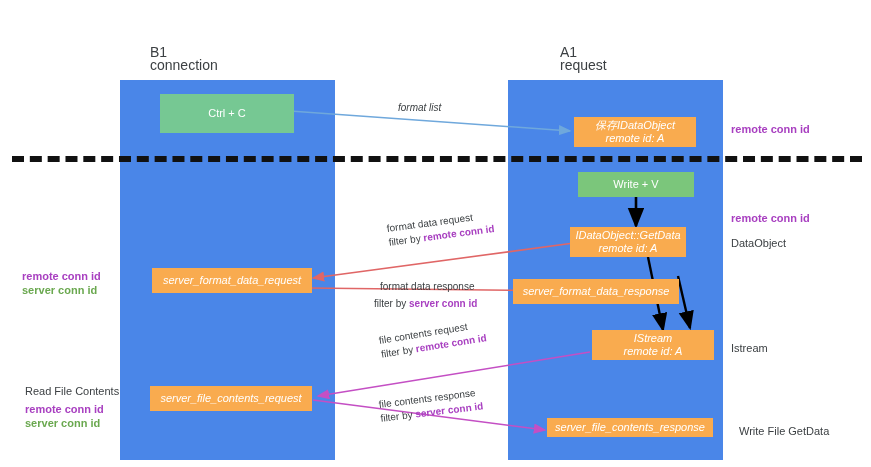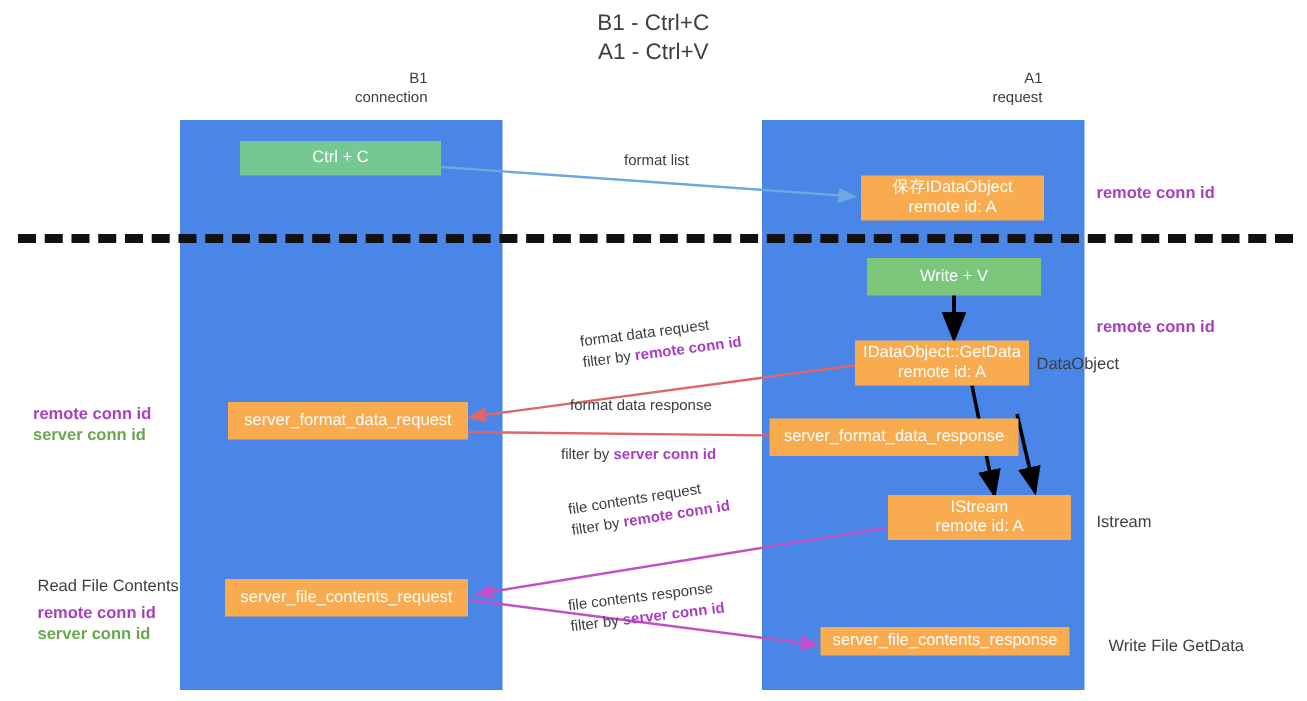--- a/index.html
+++ b/index.html
@@ -14,22 +14,22 @@
 
   
   .title{
     position:absolute;left:0;top:6px;width:871px;
     text-align:center;color:#3c4043;font-size:15px;line-height:19px;
     white-space:pre-line;
   }
 
   
   .col-head{
-    position:absolute;text-align:right;color:#3c4043;
-    font-size:10px;line-height:13px;white-space:pre-line;
+    position:absolute;text-align:left;color:#3c4043;
+    font-size:14px;line-height:13px;white-space:pre-line;
   }
   .col-head.b1{left:150px;top:46px;width:135px;}
   .col-head.a1{left:560px;top:46px;width:135px;}
 
   
   .lane{position:absolute;background:#4a86e8;}
   .lane.b1{left:120px;top:80px;width:215px;height:380px;}
   .lane.a1{left:508px;top:80px;width:215px;height:380px;}
 
   
@@ -41,21 +41,21 @@
   
   .box{
     position:absolute;
     display:flex;align-items:center;justify-content:center;
     text-align:center;color:#ffffff;
     font-size:11px;line-height:13px;white-space:pre-line;
     box-sizing:border-box;padding:2px 4px;
   }
   .box.green{background:#76c893;}
   .box.green2{background:#7bc67b;}
-  .box.orange{background:#f9ab4f;}
+  .box.orange{background:#f9ab4f;font-style:italic;}
 
   
   .note{
     position:absolute;font-size:11px;line-height:14px;
     color:#3c4043;white-space:pre-line;
   }
   .note.bold{font-weight:bold;}
   .purple{color:#a83fc0;}
   .green-t{color:#6aa84f;}
 
@@ -72,22 +72,20 @@
     white-space:nowrap;transform-origin:0 0;
   }
 
   svg.edges{position:absolute;left:0;top:0;width:871px;height:467px;overflow:visible;}
 </style>
 </head>
 <body>
 
 <div id="stage">
 
-  <div class="title">B1 - Ctrl+C
-A1 - Ctrl+V</div>
 
   <div class="col-head b1">B1
 connection</div>
   <div class="col-head a1">A1
 request</div>
 
   <div class="lane b1"></div>
   <div class="lane a1"></div>
 
   <svg class="edges" viewBox="0 0 871 467">
@@ -116,64 +114,64 @@
 
     <line x1="648" y1="257" x2="663" y2="330" stroke="#000000" stroke-width="2.4" marker-end="url(#ar-blk)"></line>
 
     <line x1="678" y1="276" x2="690" y2="328" stroke="#000000" stroke-width="2.4" marker-end="url(#ar-blk)"></line>
 
     <line x1="590" y1="352" x2="318" y2="396" stroke="#c44fc4" stroke-width="1.6" marker-end="url(#ar-mag)"></line>
 
     <line x1="313" y1="400" x2="545" y2="430" stroke="#c44fc4" stroke-width="1.6" marker-end="url(#ar-mag)"></line>
   </svg>
 
-  <div class="box green" style="left:160px;top:94px;width:134px;height:23px;">Ctrl + C</div>
+  <div class="box green" style="left:160px;top:94px;width:134px;height:39px;">Ctrl + C</div>
 
   <div class="box orange" style="left:574px;top:117px;width:122px;height:30px;">保存IDataObject
 remote id: A</div>
 
   <div class="box green2" style="left:578px;top:172px;width:116px;height:25px;">Write + V</div>
 
   <div class="box orange" style="left:570px;top:227px;width:116px;height:30px;">IDataObject::GetData
 remote id: A</div>
 
   <div class="box orange" style="left:152px;top:268px;width:160px;height:25px;">server_format_data_request</div>
 
   <div class="box orange" style="left:513px;top:279px;width:166px;height:25px;">server_format_data_response</div>
 
   <div class="box orange" style="left:592px;top:330px;width:122px;height:30px;">IStream
 remote id: A</div>
 
   <div class="box orange" style="left:150px;top:386px;width:162px;height:25px;">server_file_contents_request</div>
 
   <div class="box orange" style="left:547px;top:418px;width:166px;height:19px;">server_file_contents_response</div>
 
-  <div class="elabel" style="left:416px;top:101px;">format list</div>
+  <div class="elabel" style="left:398px;top:101px;font-style:italic;">format list</div>
 
   <div class="rot" style="left:386px;top:222px;transform:rotate(-7.5deg);">
     <div>format data request</div>
     <div><span>filter by </span><b class="purple">remote conn id</b></div>
   </div>
 
-  <div class="elabel" style="left:380px;top:264px;">format data response</div>
+  <div class="elabel" style="left:380px;top:280px;">format data response</div>
   <div class="elabel" style="left:374px;top:297px;"><span>filter by </span><b class="purple">server conn id</b></div>
 
   <div class="rot" style="left:378px;top:334px;transform:rotate(-9deg);">
     <div>file contents request</div>
     <div><span>filter by </span><b class="purple">remote conn id</b></div>
   </div>
 
   <div class="rot" style="left:378px;top:398px;transform:rotate(-7deg);">
     <div>file contents response</div>
     <div><span>filter by </span><b class="purple">server conn id</b></div>
   </div>
 
   <div class="note bold purple" style="left:731px;top:122px;">remote conn id</div>
   <div class="note bold purple" style="left:731px;top:211px;">remote conn id</div>
-  <div class="note" style="left:691px;top:236px;text-align:center;">DataObject</div>
+  <div class="note" style="left:731px;top:236px;text-align:center;">DataObject</div>
   <div class="note" style="left:731px;top:341px;">Istream</div>
   <div class="note" style="left:739px;top:424px;">Write File GetData</div>
 
   <div class="note bold purple" style="left:22px;top:269px;">remote conn id</div>
   <div class="note bold green-t" style="left:22px;top:283px;">server conn id</div>
 
   <div class="note" style="left:25px;top:384px;">Read File Contents</div>
   <div class="note bold purple" style="left:25px;top:402px;">remote conn id</div>
   <div class="note bold green-t" style="left:25px;top:416px;">server conn id</div>
 

